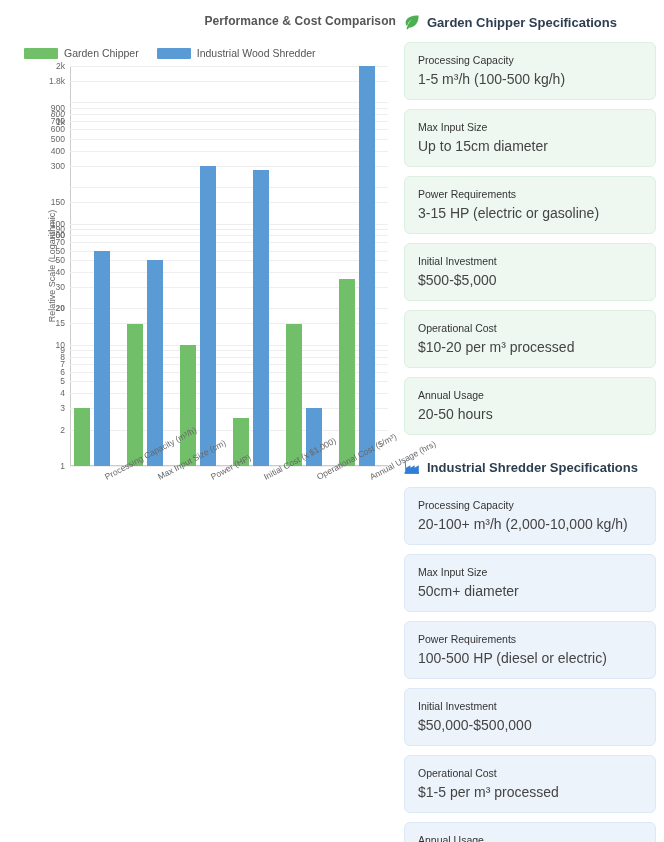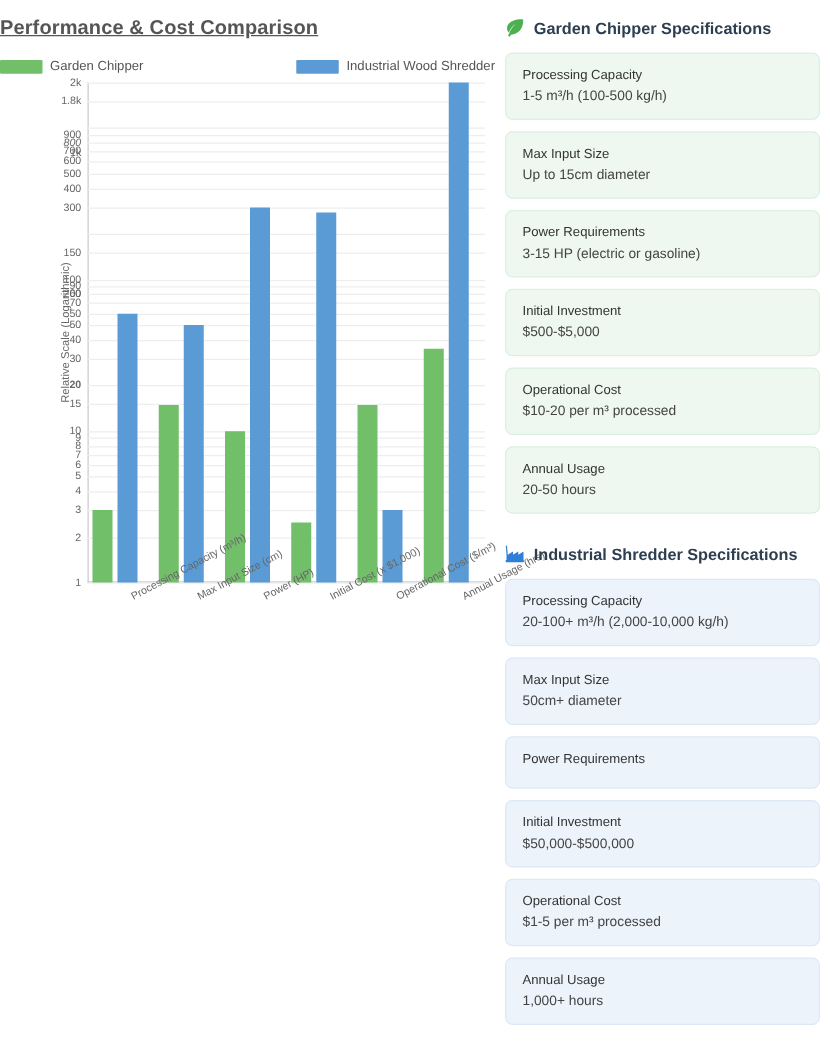--- a/index.html
+++ b/index.html
@@ -13,29 +13,28 @@
   }
   #app { position: relative; width: 664px; height: 842px; }
 
   
   #chart-panel {
     position: absolute; left: 0; top: 0;
     width: 396px; height: 530px;
   }
   #chart-title {
     position: absolute; left: 0; top: 14px; width: 396px;
-    text-align: left;
-    font-size: 16px; font-weight: bold; color: #555555;
+    text-align: right;
+    font-size: 12px; font-weight: bold; color: #555555;
     letter-spacing: .1px;
-    text-decoration: underline;
   }
   #chart-legend {
     position: absolute; left: 0; top: 47px; width: 396px;
-    display: flex; justify-content: space-between; align-items: center; gap: 18px;
-    font-size: 10.5px; color: #555555;
+    display: flex; justify-content: flex-start; align-items: center; gap: 18px;
+    font-size: 10.5px; color: #555555; padding-left: 24px;
   }
   .legend-item { display: flex; align-items: center; gap: 6px; }
   .legend-swatch { width: 34px; height: 11px; border-radius: 1px; display: block; }
 
   
   #plot {
     position: absolute;
     left: 70px; top: 66px;
     width: 318px; height: 400px;
   }
@@ -93,21 +92,21 @@
   .spec-section-title.second { margin-top: 24px; }
   .sec-icon { width: 16px; height: 16px; flex: 0 0 16px; display: block; }
   .spec-card {
     border-radius: 6px;
     padding: 11px 13px 12px 13px;
     margin-bottom: 9px;
   }
   .spec-card.green { background: #eef8f0; border: 1px solid #dcefe0; }
   .spec-card.blue  { background: #edf3fb; border: 1px solid #dde8f7; }
   .spec-label { font-size: 10.5px; color: #333333; margin-bottom: 5px; }
-  .spec-value { font-size: 11px; color: #444444; }
+  .spec-value { font-size: 14px; color: #444444; }
 </style>
 </head>
 <body>
 
 <div id="app">
 
   <div id="chart-panel">
 
     <div id="chart-title">Performance &amp; Cost Comparison</div>
 
@@ -277,20 +276,21 @@
         <div class="spec-card blue">
           <div class="spec-label">Processing Capacity</div>
           <div class="spec-value">20-100+ m³/h (2,000-10,000 kg/h)</div>
         </div>
         <div class="spec-card blue">
           <div class="spec-label">Max Input Size</div>
           <div class="spec-value">50cm+ diameter</div>
         </div>
         <div class="spec-card blue">
           <div class="spec-label">Power Requirements</div>
+          <div class="spec-value">100-500 HP (diesel or electric)</div>
         </div>
         <div class="spec-card blue">
           <div class="spec-label">Initial Investment</div>
           <div class="spec-value">$50,000-$500,000</div>
         </div>
         <div class="spec-card blue">
           <div class="spec-label">Operational Cost</div>
           <div class="spec-value">$1-5 per m³ processed</div>
         </div>
         <div class="spec-card blue">

